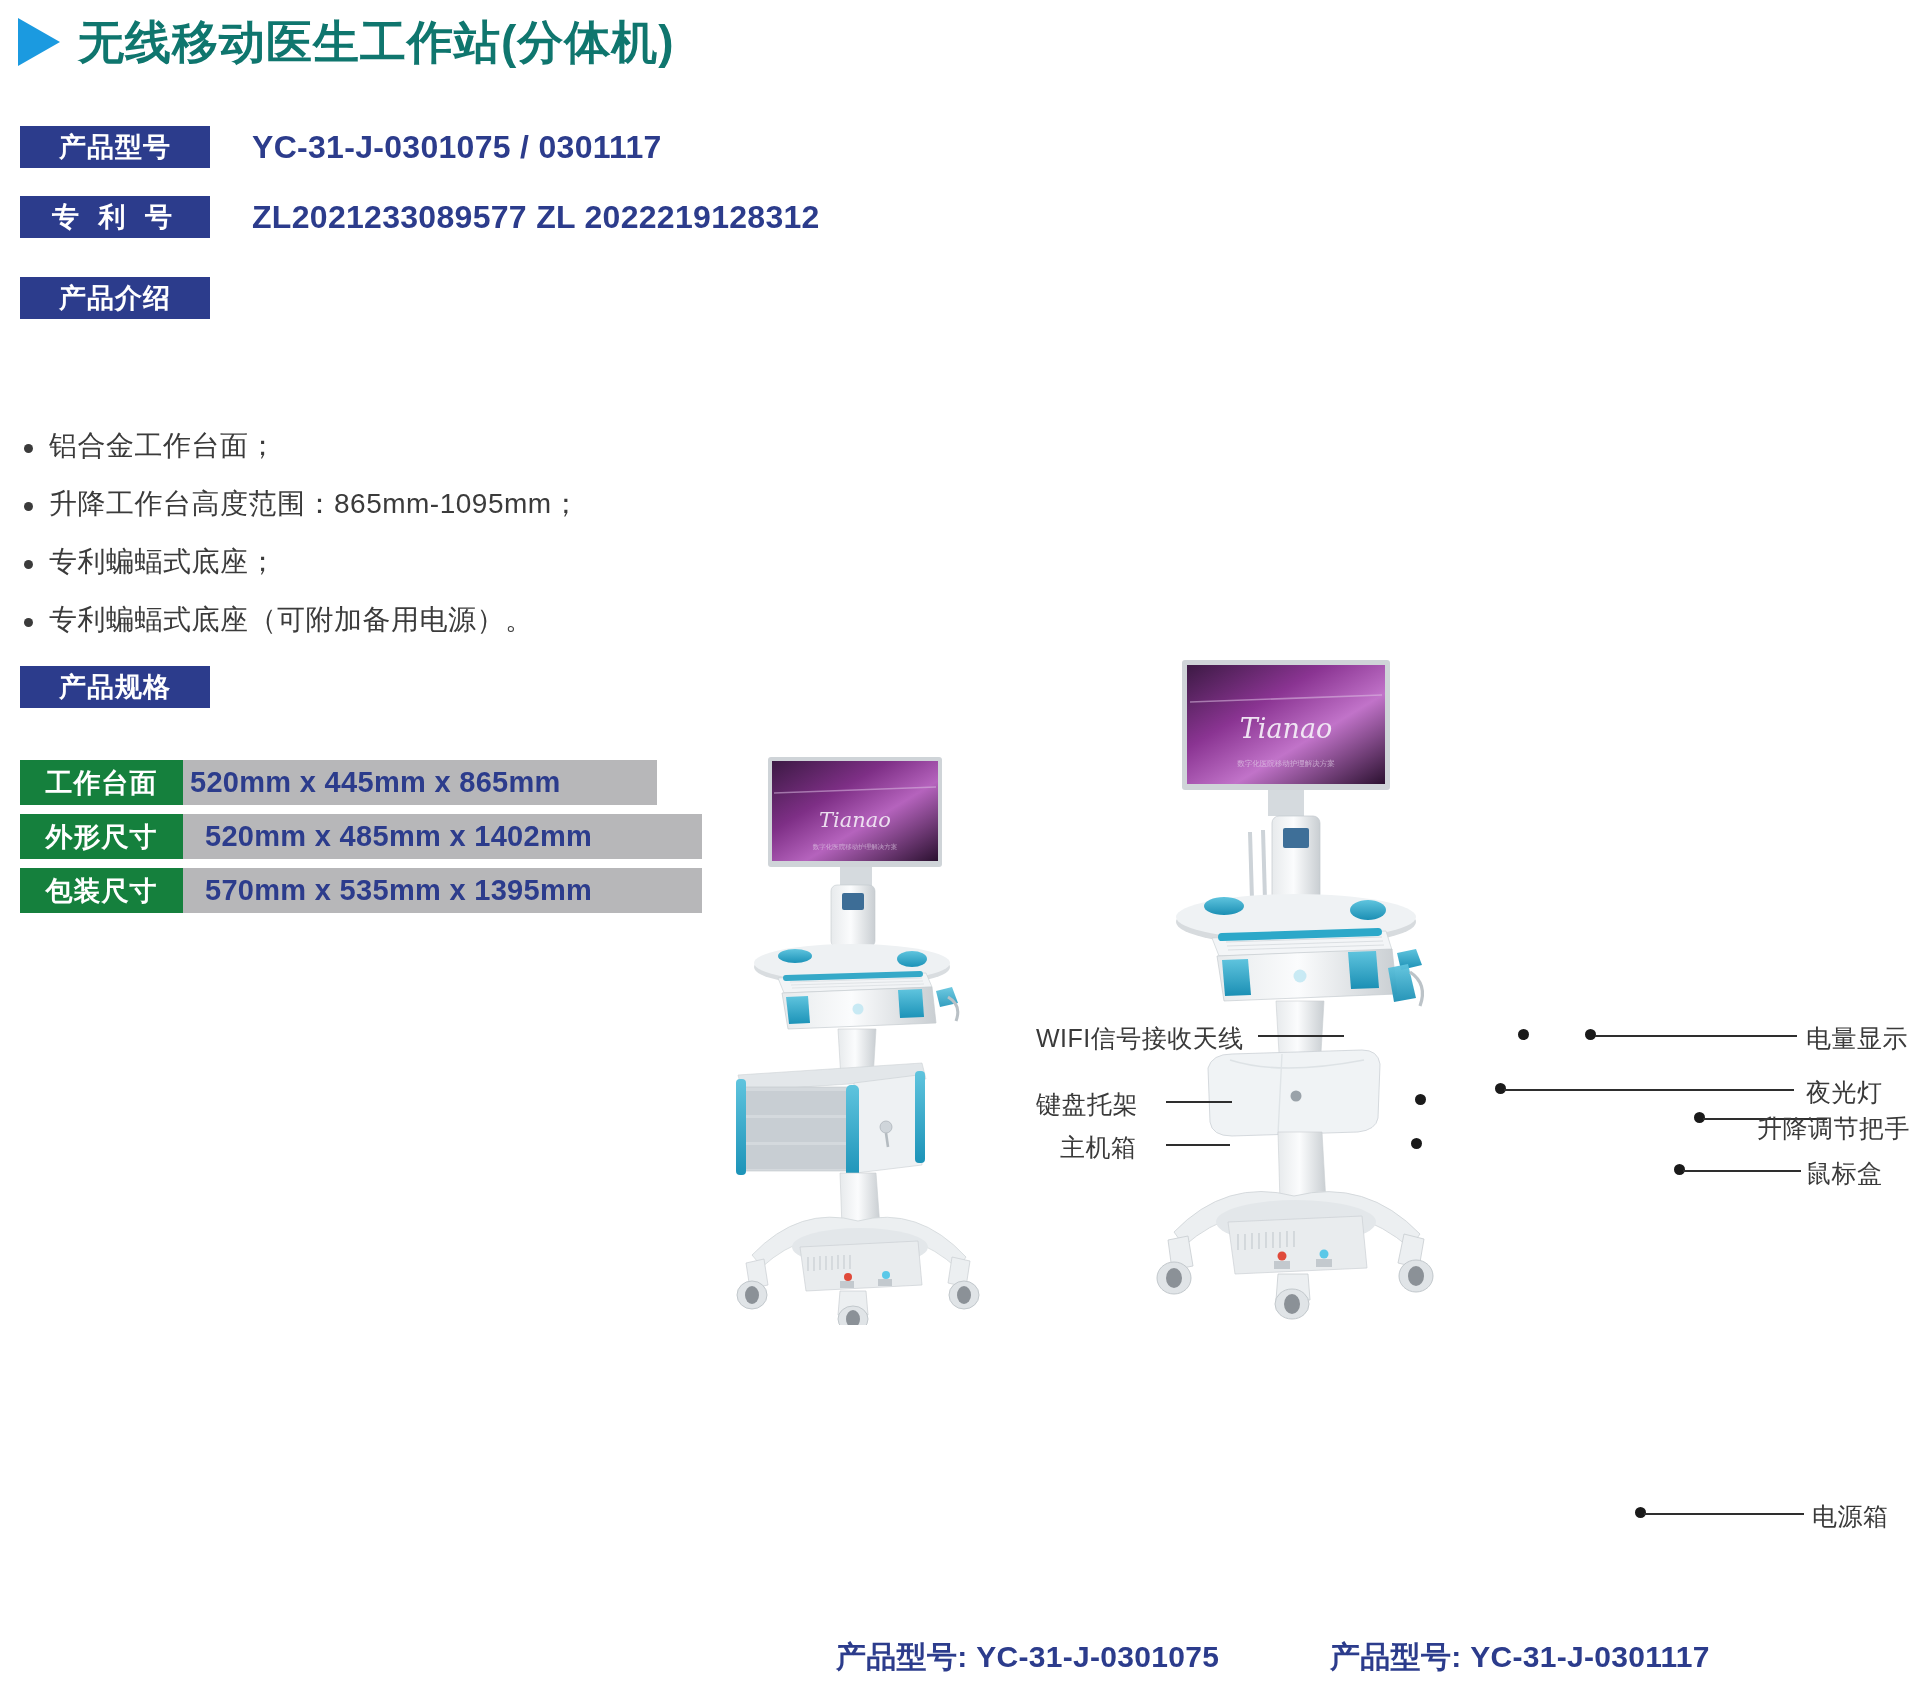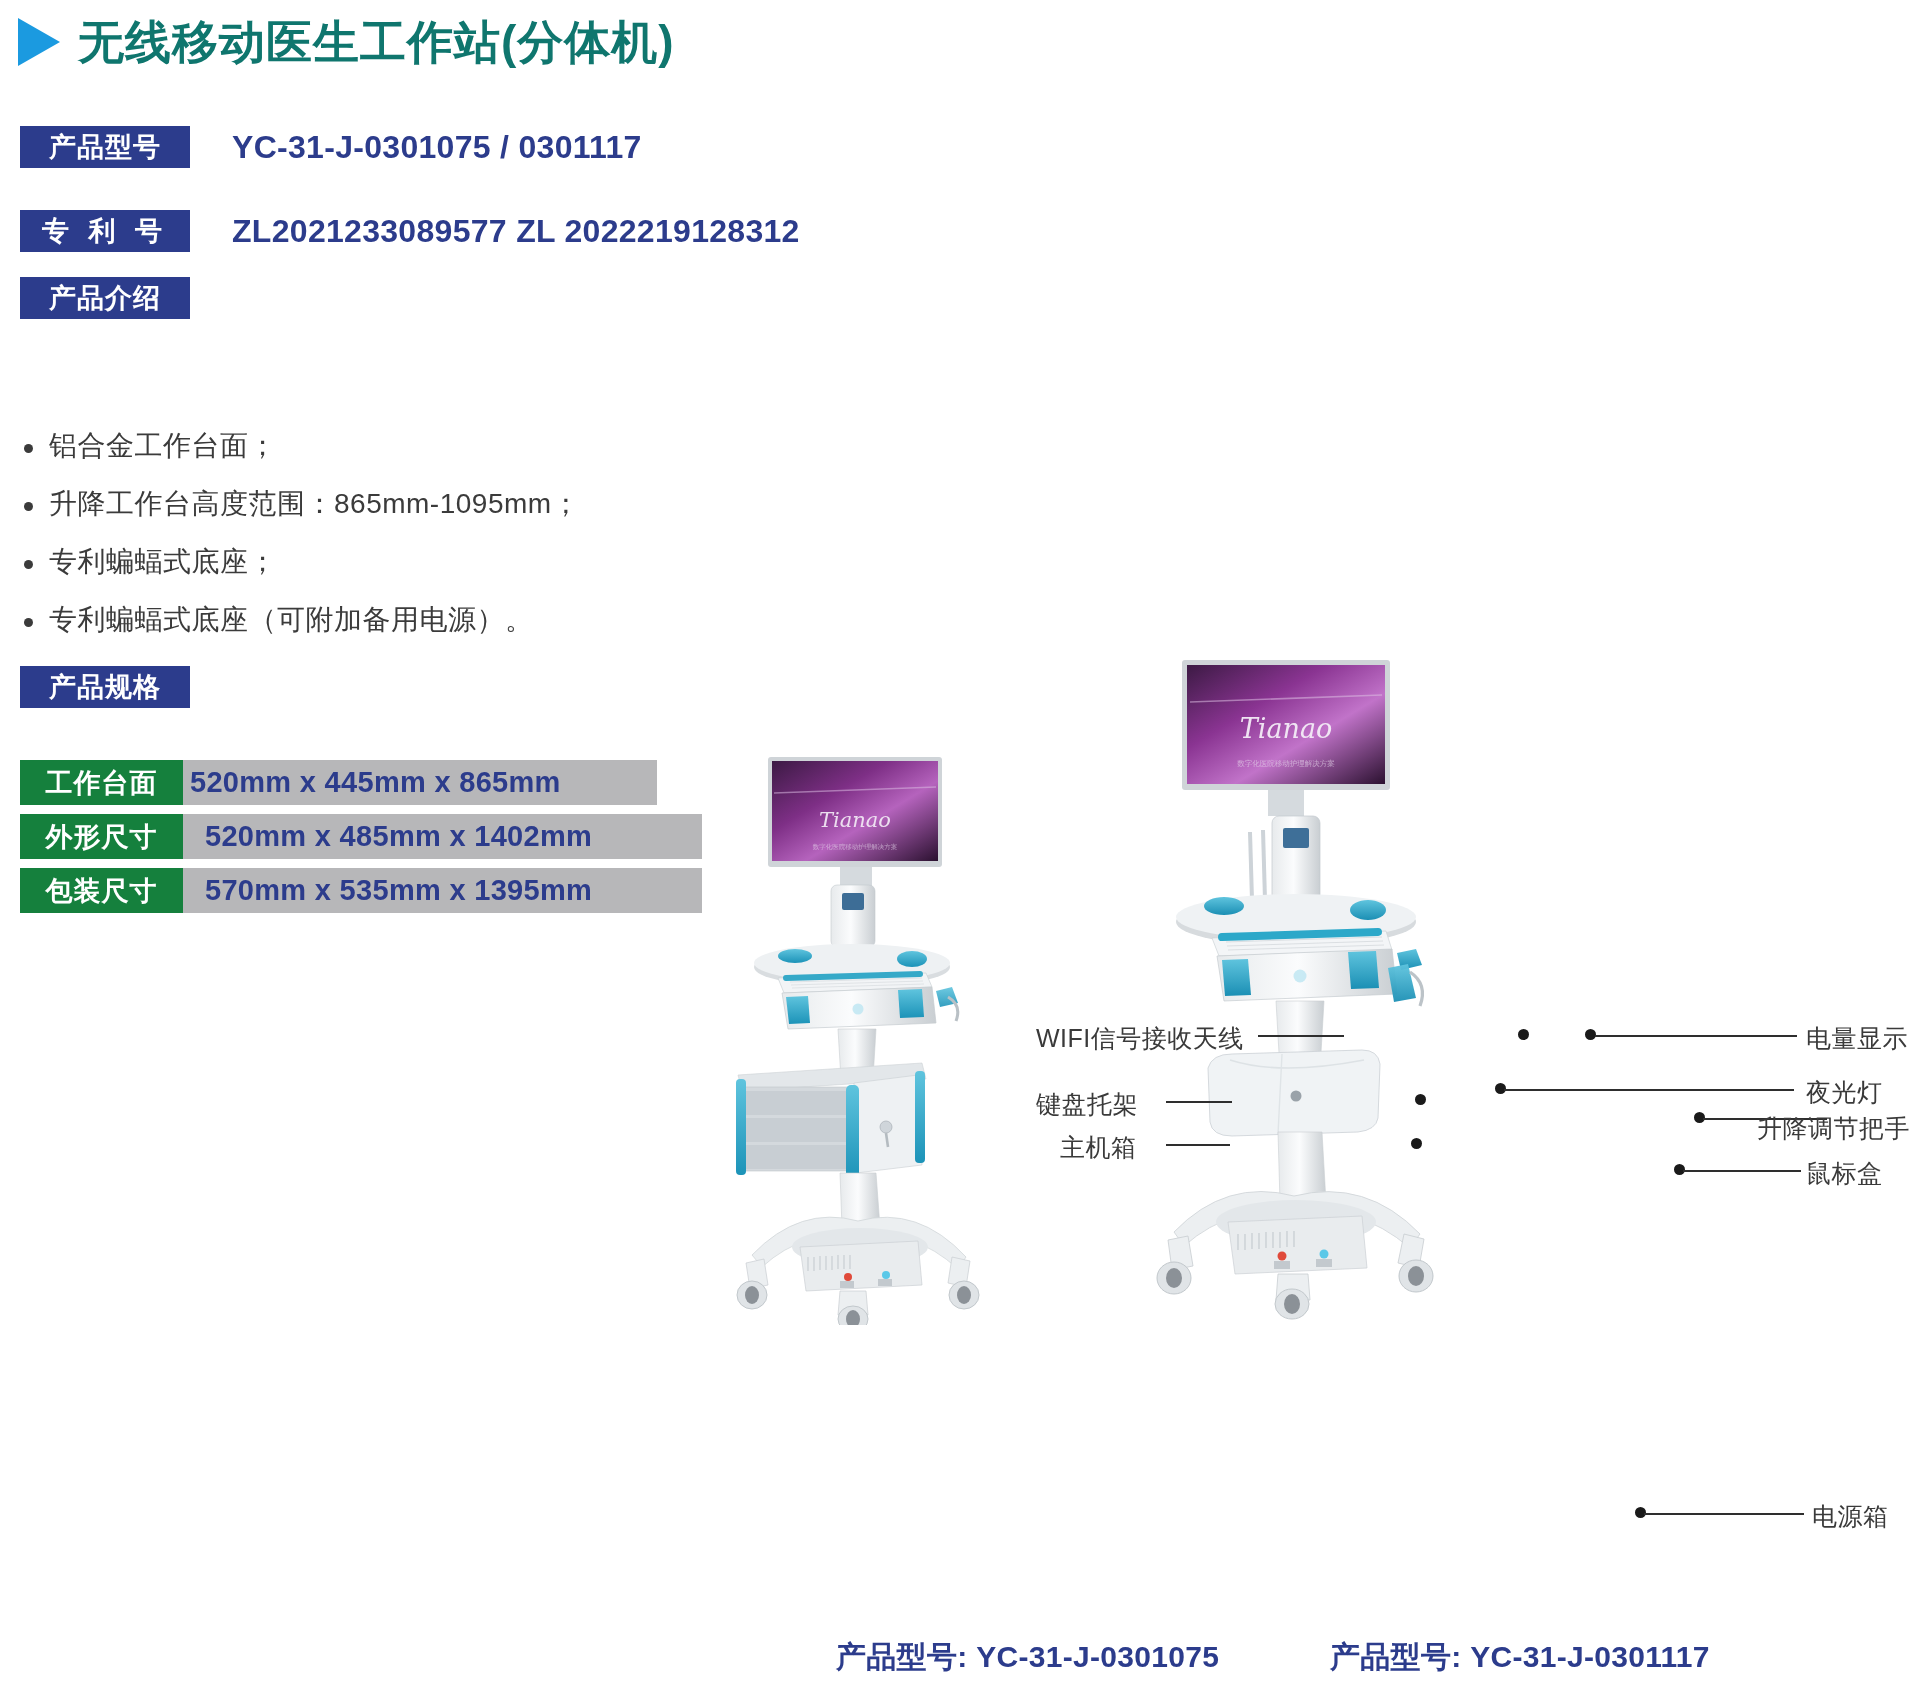--- a/index.html
+++ b/index.html
@@ -25,21 +25,21 @@
     white-space:nowrap;line-height:1;
   }
 
   
   .chip{
     background:#2c3c8c;color:#ffffff;
     display:inline-flex;align-items:center;justify-content:center;
     font-size:27px;font-weight:700;letter-spacing:1px;
     height:42px;box-sizing:border-box;padding:0 10px;
   }
-  .chip.w{width:170px;}
+  .chip.w{width:190px;}
 
   .kv-row{position:absolute;display:flex;align-items:center;gap:0;}
   .kv-val{
     margin-left:42px;font-size:32px;color:#2c3c8c;font-weight:600;
     white-space:nowrap;letter-spacing:.3px;
   }
 
   
   .sec-chip{position:absolute;}
 
@@ -94,21 +94,21 @@
   <div class="title-row">
     <div class="tri"></div>
     <div class="title-text">无线移动医生工作站(分体机)</div>
   </div>
 
   <div class="kv-row" style="left:20px;top:126px;">
     <div class="chip w">产品型号</div>
     <div class="kv-val">YC-31-J-0301075 / 0301117</div>
   </div>
 
-  <div class="kv-row" style="left:20px;top:210px;">
+  <div class="kv-row" style="left:20px;top:196px;">
     <div class="chip w" style="letter-spacing:6px;">专 利  号</div>
     <div class="kv-val">ZL2021233089577   ZL 2022219128312</div>
   </div>
 
   <div class="sec-chip chip w" style="left:20px;top:277px;">产品介绍</div>
 
   <div class="bullets">
     <div class="bullet">
       <span class="dot"></span>
       <span>铝合金工作台面；</span>

